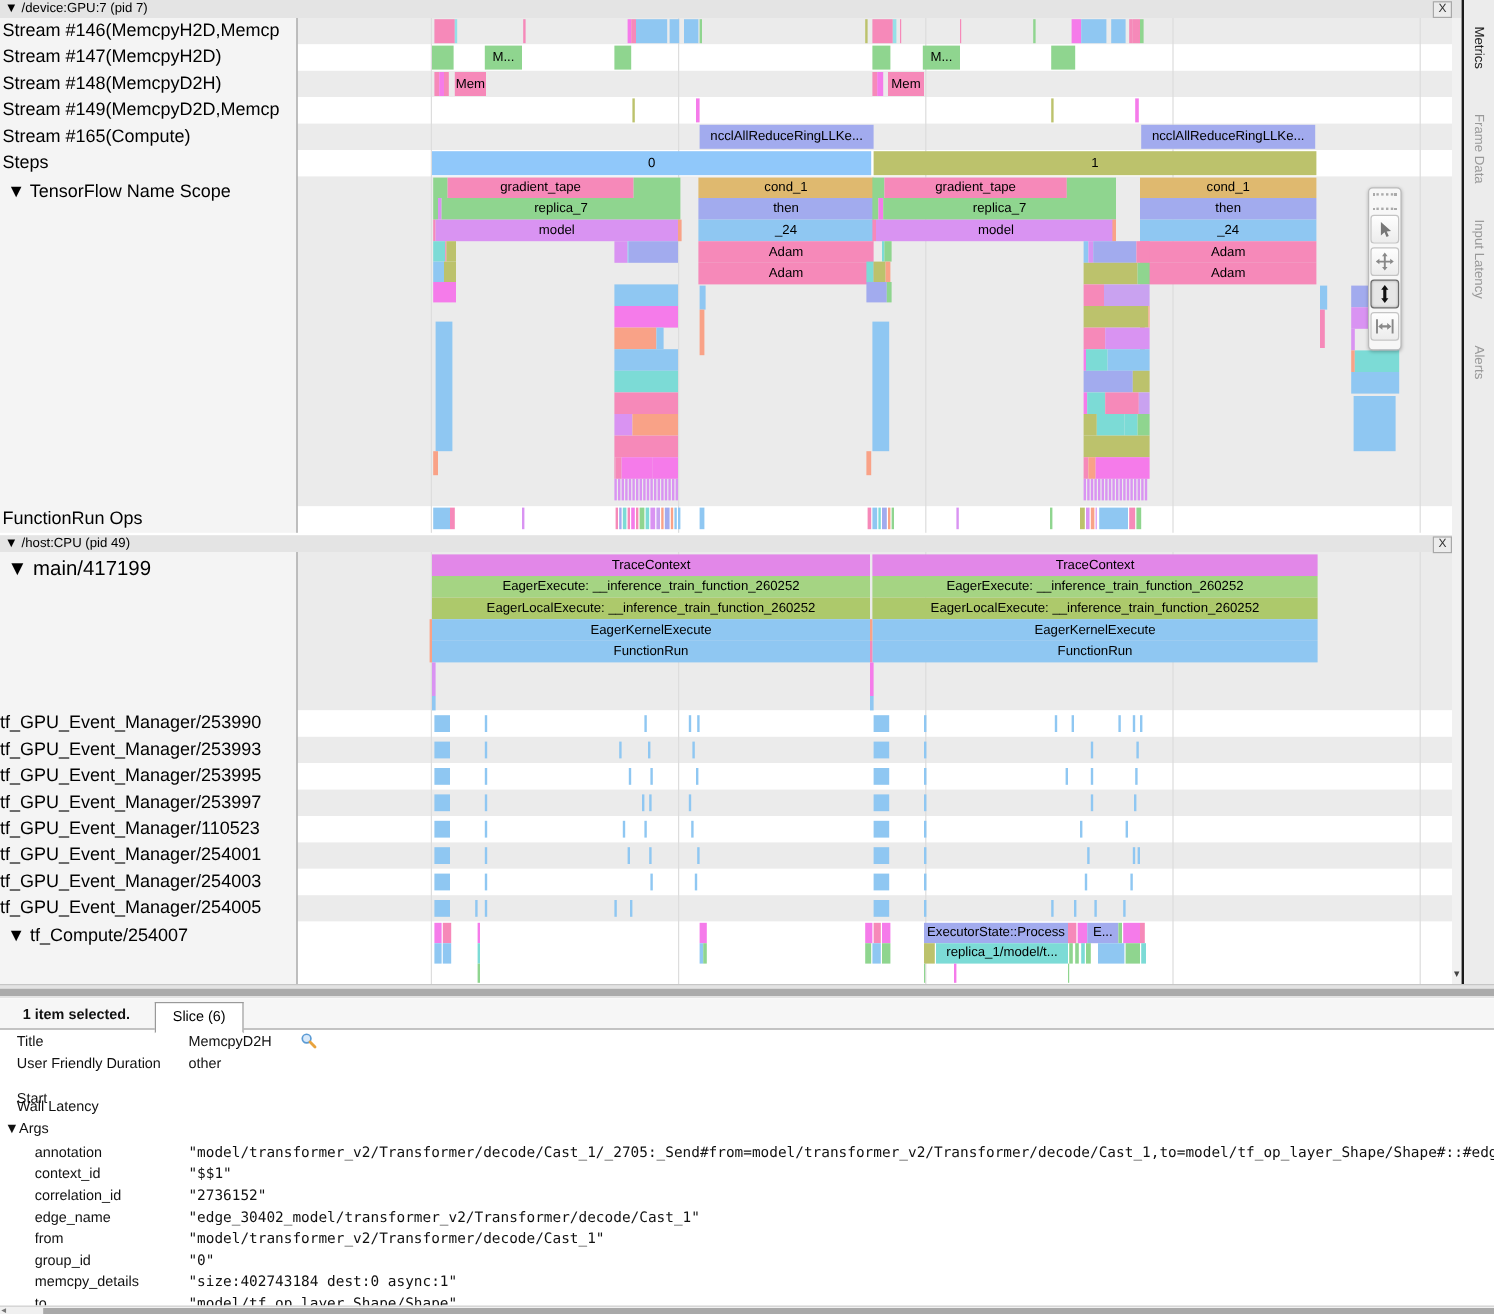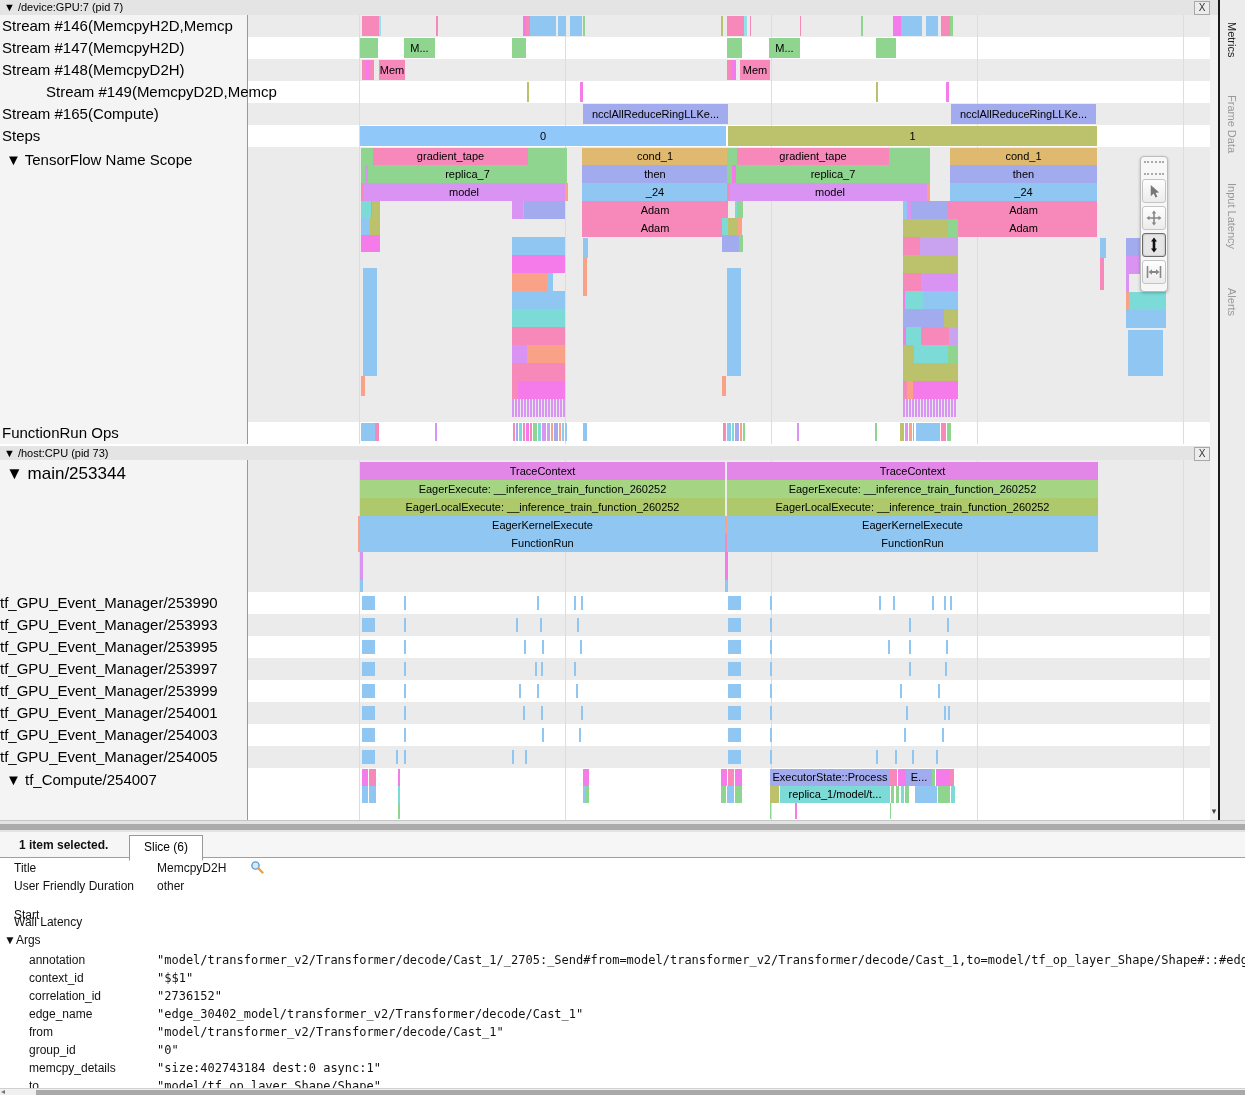--- a/index.html
+++ b/index.html
@@ -77,37 +77,37 @@
       <div style="left: 359px; top: 460px; width: 1px; height: 360px; background: rgb(221, 221, 221); position: absolute;"></div>
       <div style="left: 565px; top: 460px; width: 1px; height: 360px; background: rgb(221, 221, 221); position: absolute;"></div>
       <div style="left: 771px; top: 460px; width: 1px; height: 360px; background: rgb(221, 221, 221); position: absolute;"></div>
       <div style="left: 977px; top: 460px; width: 1px; height: 360px; background: rgb(221, 221, 221); position: absolute;"></div>
       <div style="left: 1183px; top: 460px; width: 1px; height: 360px; background: rgb(221, 221, 221); position: absolute;"></div>
       <div style="left: 0px; top: 15px; width: 248px; height: 429px; background: rgb(244, 244, 244); border-right: 1px solid rgb(153, 153, 153); box-sizing: border-box; position: absolute;"></div>
       <div style="left: 0px; top: 460px; width: 248px; height: 360px; background: rgb(244, 244, 244); border-right: 1px solid rgb(153, 153, 153); box-sizing: border-box; position: absolute;"></div>
       <div style="left: 2px; top: 17px; width: 246px; overflow: hidden; white-space: nowrap; font-size: 15px; color: rgb(0, 0, 0); position: absolute;">Stream #146(MemcpyH2D,Memcp</div>
       <div style="left: 2px; top: 39px; width: 246px; overflow: hidden; white-space: nowrap; font-size: 15px; color: rgb(0, 0, 0); position: absolute;">Stream #147(MemcpyH2D)</div>
       <div style="left: 2px; top: 61px; width: 246px; overflow: hidden; white-space: nowrap; font-size: 15px; color: rgb(0, 0, 0); position: absolute;">Stream #148(MemcpyD2H)</div>
-      <div style="left: 2px; top: 83px; width: 246px; overflow: hidden; white-space: nowrap; font-size: 15px; color: rgb(0, 0, 0); position: absolute; margin-left: 44px;">Stream #149(MemcpyD2D,Memcp</div>
+      <div style="left: 2px; top: 83px; width: 246px; overflow: hidden; white-space: nowrap; font-size: 15px; color: rgb(0, 0, 0); position: absolute;">Stream #149(MemcpyD2D,Memcp</div>
       <div style="left: 2px; top: 105px; width: 246px; overflow: hidden; white-space: nowrap; font-size: 15px; color: rgb(0, 0, 0); position: absolute;">Stream #165(Compute)</div>
       <div style="left: 2px; top: 127px; width: 246px; overflow: hidden; white-space: nowrap; font-size: 15px; color: rgb(0, 0, 0); position: absolute;">Steps</div>
       <div style="left: 6px; top: 151px; width: 242px; overflow: hidden; white-space: nowrap; font-size: 15px; color: rgb(0, 0, 0); position: absolute;">▼  TensorFlow Name Scope</div>
       <div style="left: 2px; top: 424px; width: 246px; overflow: hidden; white-space: nowrap; font-size: 15px; color: rgb(0, 0, 0); position: absolute;">FunctionRun Ops</div>
-      <div style="left: 6px; top: 464px; width: 242px; overflow: hidden; white-space: nowrap; font-size: 17px; color: rgb(0, 0, 0); position: absolute;">▼  main/253344</div>
+      <div style="left: 6px; top: 464px; width: 242px; overflow: hidden; white-space: nowrap; font-size: 17px; color: rgb(0, 0, 0); position: absolute;">▼  main/417199</div>
       <div style="left: 0px; top: 594px; width: 248px; overflow: hidden; white-space: nowrap; font-size: 15px; color: rgb(0, 0, 0); position: absolute;">tf_GPU_Event_Manager/253990</div>
       <div style="left: 0px; top: 616px; width: 248px; overflow: hidden; white-space: nowrap; font-size: 15px; color: rgb(0, 0, 0); position: absolute;">tf_GPU_Event_Manager/253993</div>
       <div style="left: 0px; top: 638px; width: 248px; overflow: hidden; white-space: nowrap; font-size: 15px; color: rgb(0, 0, 0); position: absolute;">tf_GPU_Event_Manager/253995</div>
       <div style="left: 0px; top: 660px; width: 248px; overflow: hidden; white-space: nowrap; font-size: 15px; color: rgb(0, 0, 0); position: absolute;">tf_GPU_Event_Manager/253997</div>
-      <div style="left: 0px; top: 682px; width: 248px; overflow: hidden; white-space: nowrap; font-size: 15px; color: rgb(0, 0, 0); position: absolute;">tf_GPU_Event_Manager/253999</div>
+      <div style="left: 0px; top: 682px; width: 248px; overflow: hidden; white-space: nowrap; font-size: 15px; color: rgb(0, 0, 0); position: absolute;">tf_GPU_Event_Manager/110523</div>
       <div style="left: 0px; top: 704px; width: 248px; overflow: hidden; white-space: nowrap; font-size: 15px; color: rgb(0, 0, 0); position: absolute;">tf_GPU_Event_Manager/254001</div>
       <div style="left: 0px; top: 726px; width: 248px; overflow: hidden; white-space: nowrap; font-size: 15px; color: rgb(0, 0, 0); position: absolute;">tf_GPU_Event_Manager/254003</div>
       <div style="left: 0px; top: 748px; width: 248px; overflow: hidden; white-space: nowrap; font-size: 15px; color: rgb(0, 0, 0); position: absolute;">tf_GPU_Event_Manager/254005</div>
       <div style="left: 6px; top: 771px; width: 242px; overflow: hidden; white-space: nowrap; font-size: 15px; color: rgb(0, 0, 0); position: absolute;">▼  tf_Compute/254007</div>
       <div style="left: 4px; top: 1px; font-size: 11px; color: rgb(0, 0, 0); position: absolute;">▼ /device:GPU:7 (pid 7)</div>
-      <div style="left: 4px; top: 447px; font-size: 11px; color: rgb(0, 0, 0); position: absolute;">▼ /host:CPU (pid 73)</div>
+      <div style="left: 4px; top: 447px; font-size: 11px; color: rgb(0, 0, 0); position: absolute;">▼ /host:CPU (pid 49)</div>
       <div style="left: 362px; top: 16px; width: 17px; height: 20px; background: rgb(246, 137, 185); font-size: 11px; line-height: 20px; text-align: center; overflow: hidden; white-space: nowrap; color: rgb(0, 0, 0); position: absolute;"></div>
       <div style="left: 379px; top: 16px; width: 2px; height: 20px; background: rgb(150, 224, 232); font-size: 11px; line-height: 20px; text-align: center; overflow: hidden; white-space: nowrap; color: rgb(0, 0, 0); position: absolute;"></div>
       <div style="left: 436px; top: 16px; width: 2px; height: 20px; background: rgb(246, 137, 185); font-size: 11px; line-height: 20px; text-align: center; overflow: hidden; white-space: nowrap; color: rgb(0, 0, 0); position: absolute;"></div>
       <div style="left: 523px; top: 16px; width: 3px; height: 20px; background: rgb(245, 123, 234); font-size: 11px; line-height: 20px; text-align: center; overflow: hidden; white-space: nowrap; color: rgb(0, 0, 0); position: absolute;"></div>
       <div style="left: 526px; top: 16px; width: 4px; height: 20px; background: rgb(246, 137, 185); font-size: 11px; line-height: 20px; text-align: center; overflow: hidden; white-space: nowrap; color: rgb(0, 0, 0); position: absolute;"></div>
       <div style="left: 530px; top: 16px; width: 26px; height: 20px; background: rgb(143, 199, 242); font-size: 11px; line-height: 20px; text-align: center; overflow: hidden; white-space: nowrap; color: rgb(0, 0, 0); position: absolute;"></div>
       <div style="left: 558px; top: 16px; width: 8px; height: 20px; background: rgb(143, 199, 242); font-size: 11px; line-height: 20px; text-align: center; overflow: hidden; white-space: nowrap; color: rgb(0, 0, 0); position: absolute;"></div>
       <div style="left: 570px; top: 16px; width: 12px; height: 20px; background: rgb(143, 199, 242); font-size: 11px; line-height: 20px; text-align: center; overflow: hidden; white-space: nowrap; color: rgb(0, 0, 0); position: absolute;"></div>
       <div style="left: 583px; top: 16px; width: 2px; height: 20px; background: rgb(143, 213, 143); font-size: 11px; line-height: 20px; text-align: center; overflow: hidden; white-space: nowrap; color: rgb(0, 0, 0); position: absolute;"></div>
       <div style="left: 721px; top: 16px; width: 2px; height: 20px; background: rgb(188, 194, 108); font-size: 11px; line-height: 20px; text-align: center; overflow: hidden; white-space: nowrap; color: rgb(0, 0, 0); position: absolute;"></div>

